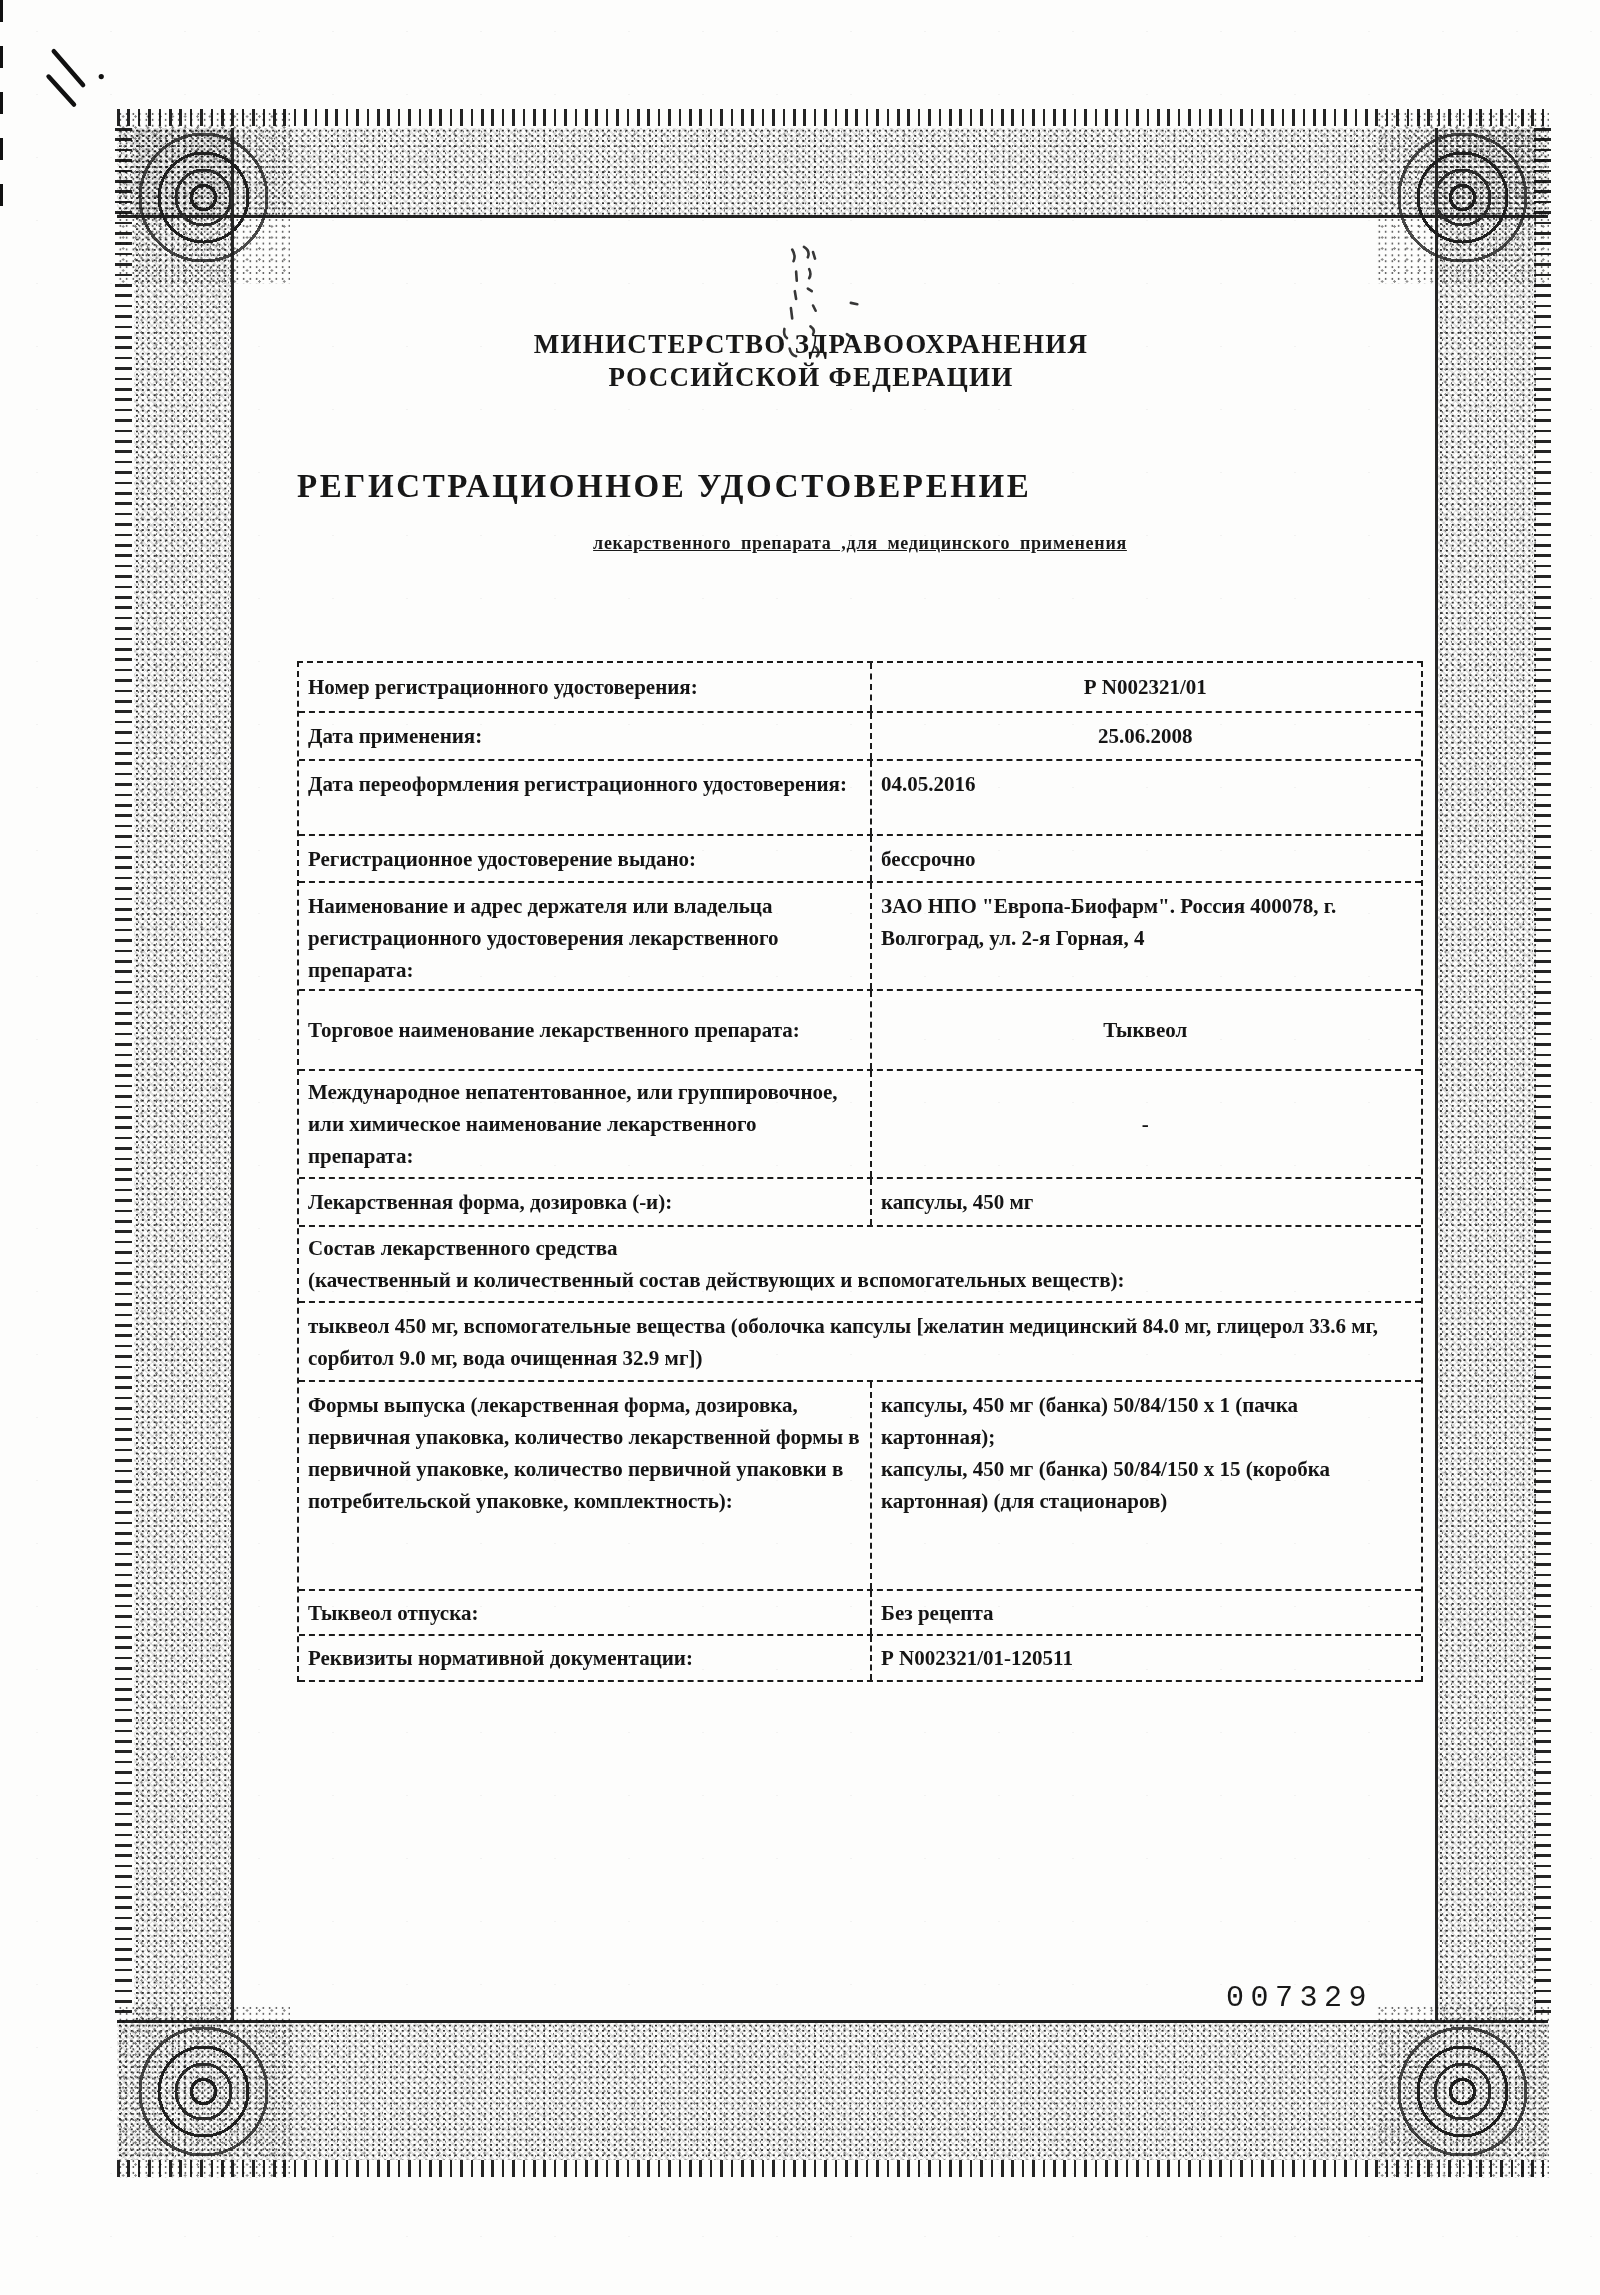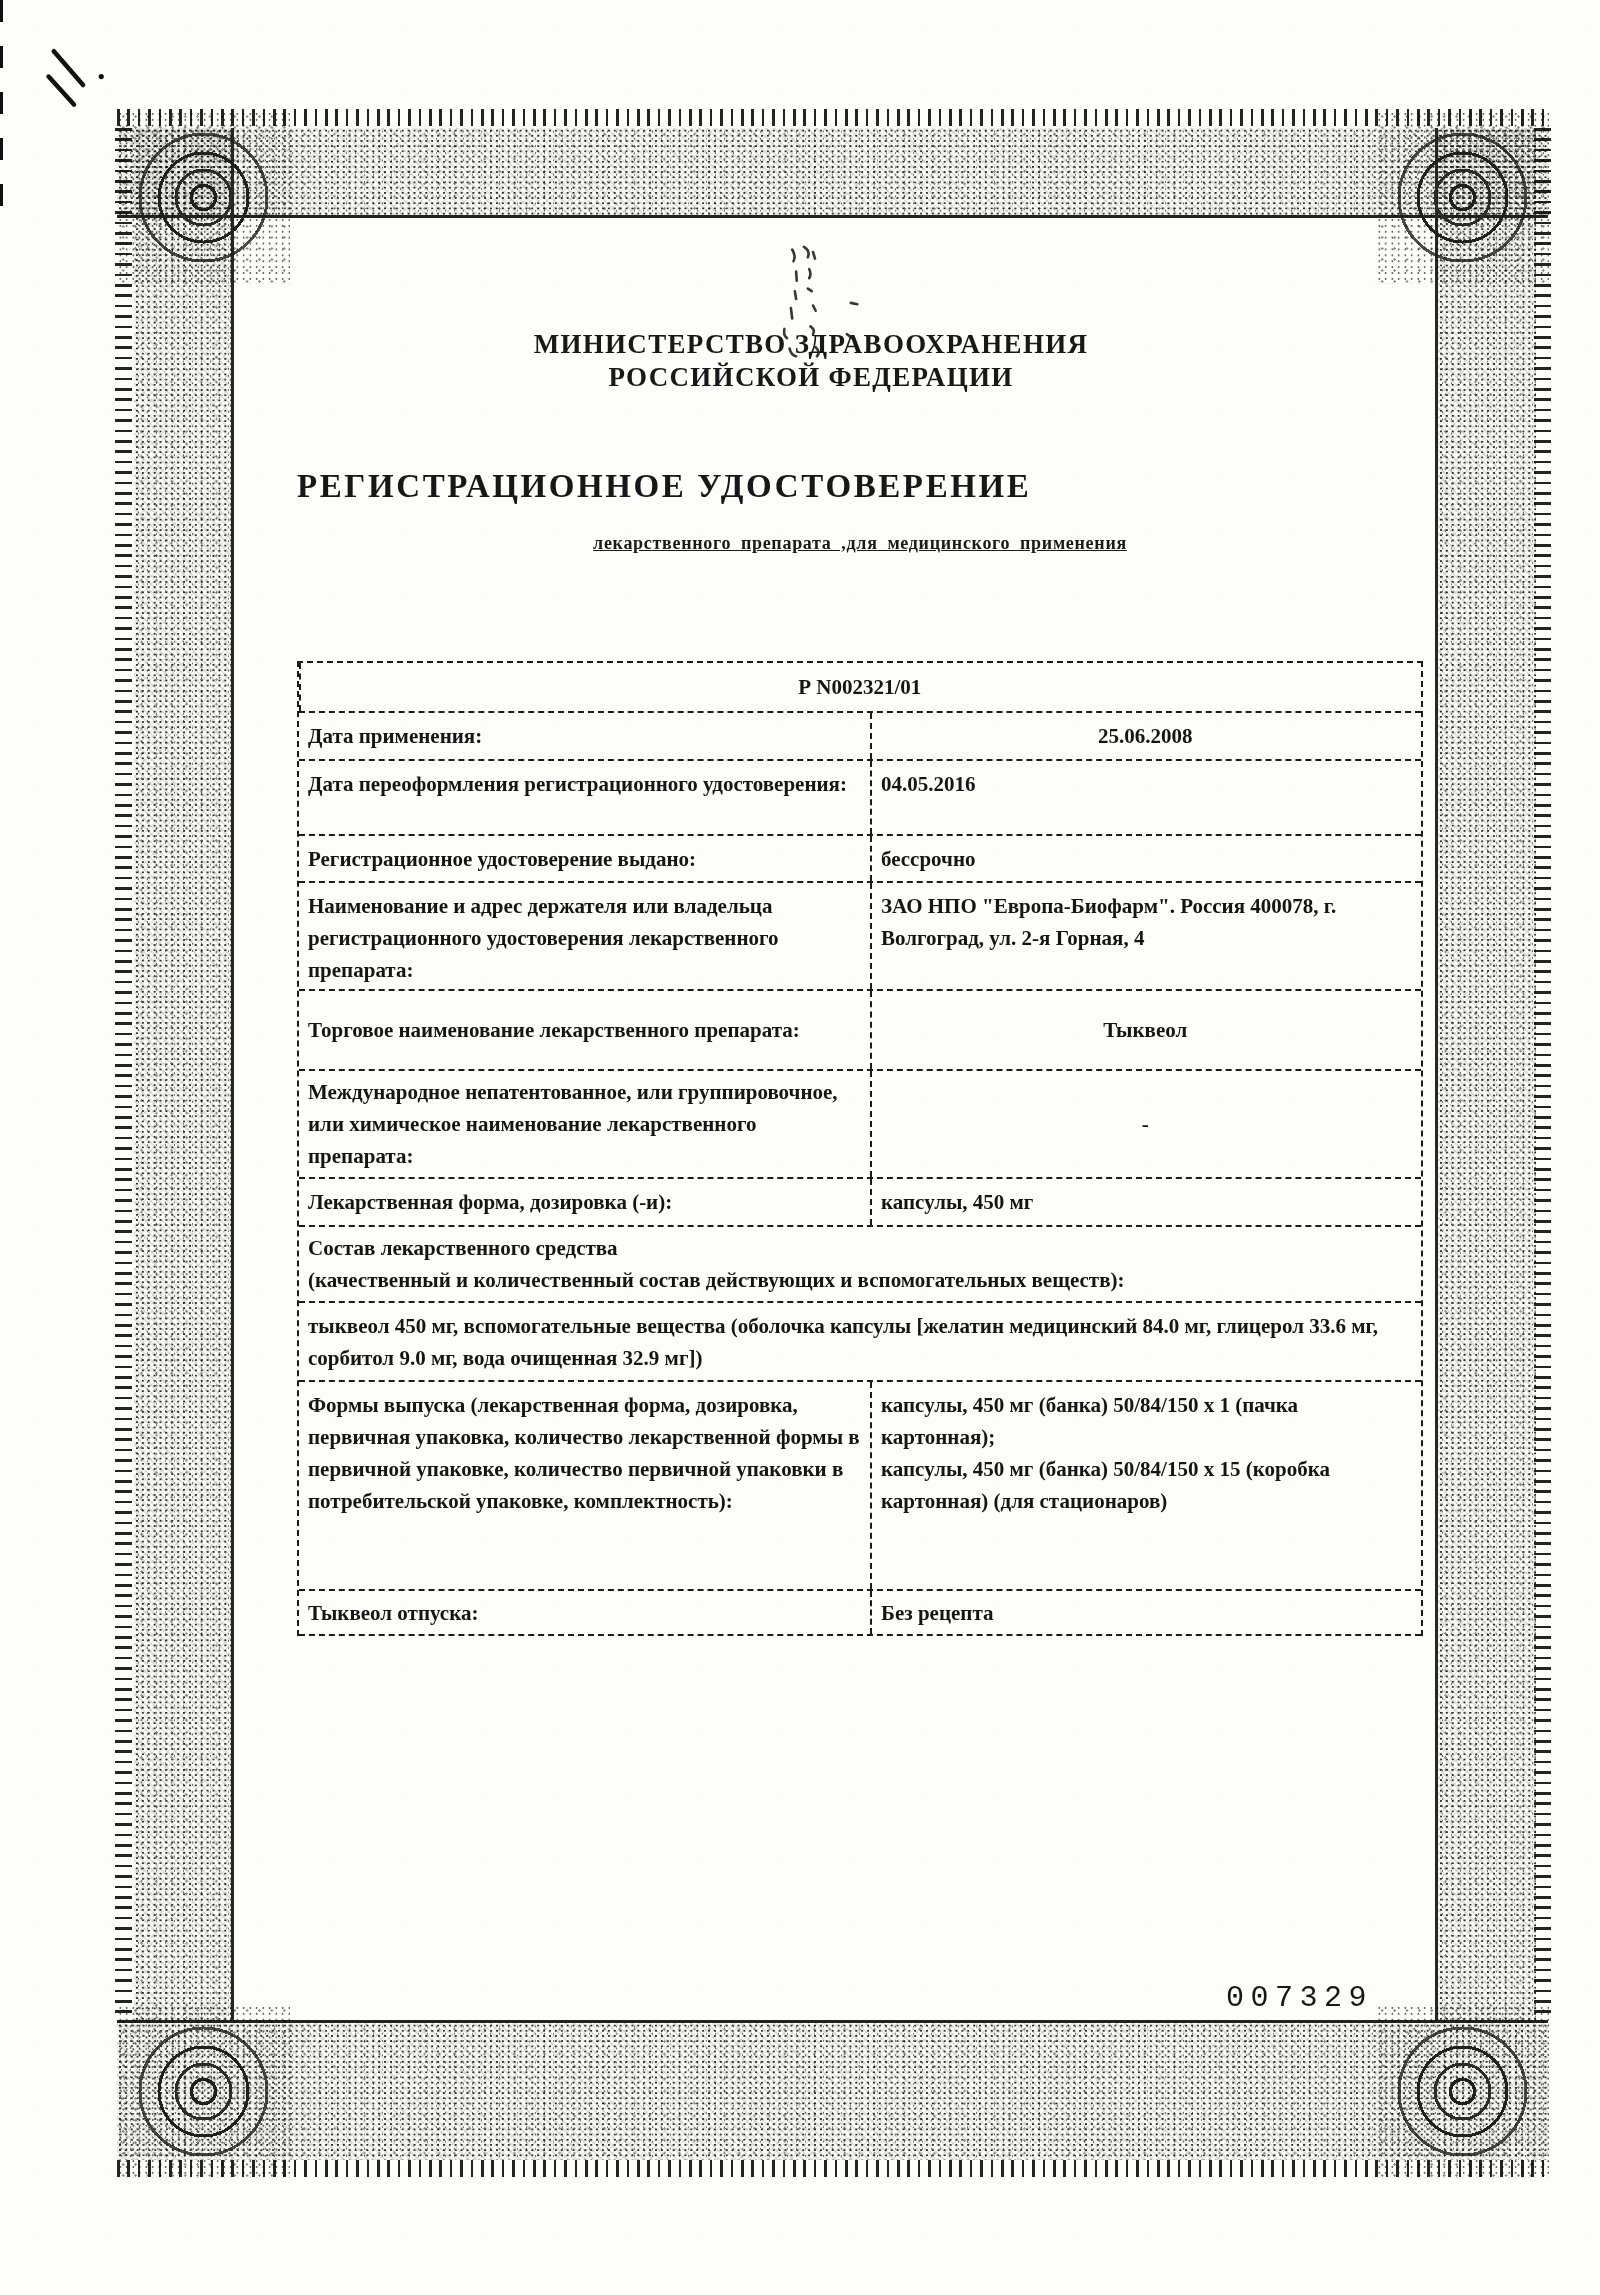--- a/index.html
+++ b/index.html
@@ -138,20 +138,21 @@
     <div>МИНИСТЕРСТВО ЗДРАВООХРАНЕНИЯ</div>
     <div>РОССИЙСКОЙ ФЕДЕРАЦИИ</div>
   </div>
 
   <div class="doc-title">РЕГИСТРАЦИОННОЕ УДОСТОВЕРЕНИЕ</div>
   <div class="doc-subtitle">лекарственного препарата ,для медицинского применения</div>
 
   <div class="cert-table">
 
     <div class="row h0">
+      <div class="lbl">Номер регистрационного удостоверения:</div>
       <div class="val center">Р N002321/01</div>
     </div>
 
     <div class="row h1">
       <div class="lbl">Дата применения:</div>
       <div class="val center" style="font-weight:700;">25.06.2008</div>
     </div>
 
     <div class="row h2 top">
       <div class="lbl">Дата переоформления регистрационного удостоверения:</div>
@@ -196,19 +197,23 @@
       <div class="lbl">Формы выпуска (лекарственная форма, дозировка, первичная упаковка, количество лекарственной формы в первичной упаковке, количество первичной упаковки в потребительской упаковке, комплектность):</div>
       <div class="val">капсулы, 450 мг (банка) 50/84/150 х 1 (пачка картонная);
 капсулы, 450 мг (банка) 50/84/150 х 15 (коробка картонная) (для стационаров)</div>
     </div>
 
     <div class="row h11">
       <div class="lbl">Тыквеол отпуска:</div>
       <div class="val">Без рецепта</div>
     </div>
 
+    <div class="row h12">
+      <div class="lbl">Реквизиты нормативной документации:</div>
+      <div class="val">Р N002321/01-120511</div>
+    </div>
 
   </div>
 
   <div class="serial">007329</div>
 
 </div>
 
 
 </body></html>

